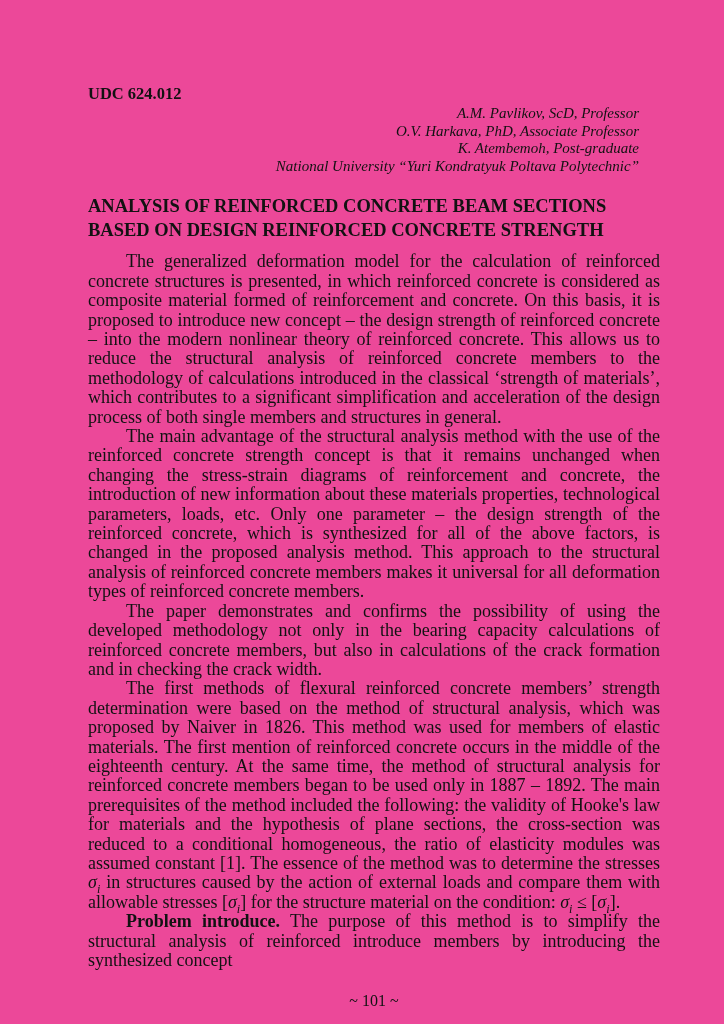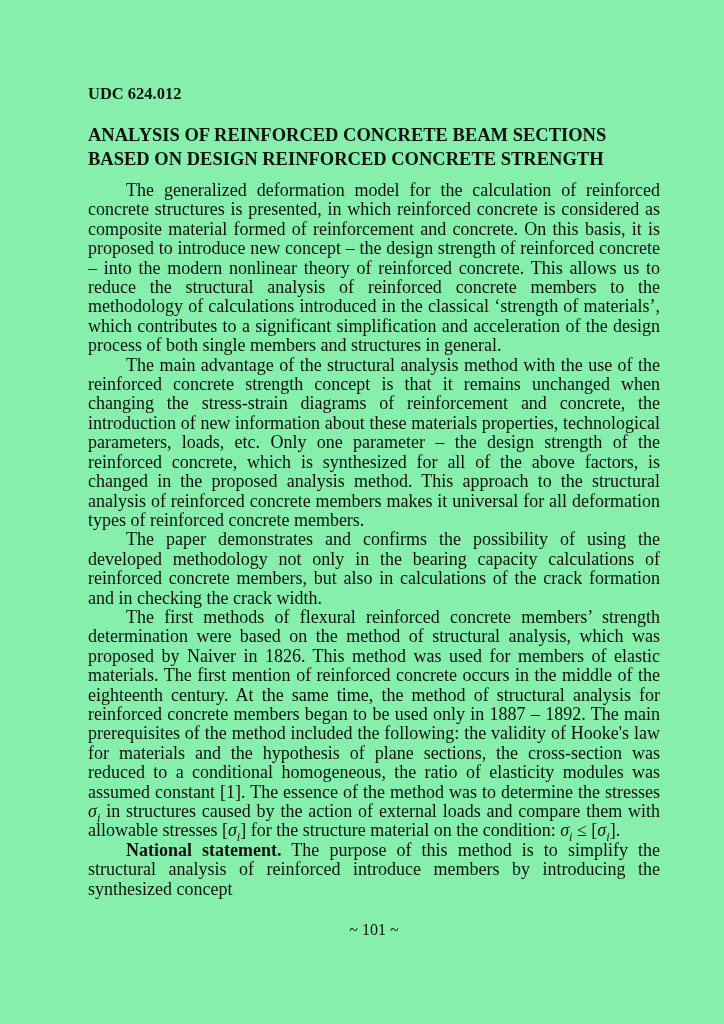--- a/index.html
+++ b/index.html
@@ -4,21 +4,21 @@
 <style>
   html, body {
     margin: 0;
     padding: 0;
     background: #ffffff;
   }
   .page {
     position: relative;
     width: 724px;
     height: 1024px;
-    background: #86efac;
+    background: #ec4899;
     overflow: hidden;
     font-family: "Liberation Serif", serif;
     color: #121212;
   }
   .content {
     position: absolute;
     left: 88px;
     top: 84px;
     width: 572px;
   }
@@ -66,26 +66,32 @@
     line-height: 18px;
   }
 </style>
 </head>
 <body>
 
 <div class="page">
   <div class="content">
     <div class="udc">UDC 624.012</div>
 
+    <div class="authors">
+        <div class="author-line">A.M. Pavlikov, ScD, Professor</div>
+        <div class="author-line">O.V. Harkava, PhD, Associate Professor</div>
+        <div class="author-line">K. Atembemoh, Post-graduate</div>
+        <div class="author-line">National University “Yuri Kondratyuk Poltava Polytechnic”</div>
+      </div>
 
     <h1 class="title">ANALYSIS OF REINFORCED CONCRETE BEAM SECTIONS BASED ON DESIGN REINFORCED CONCRETE STRENGTH</h1>
 
     <div class="body-text" id="paragraphs">
         <p class="para"><span>The generalized deformation model for the calculation of reinforced concrete structures is presented, in which reinforced concrete is considered as composite material formed of reinforcement and concrete. On this basis, it is proposed to introduce new concept – the design strength of reinforced concrete – into the modern nonlinear theory of reinforced concrete. This allows us to reduce the structural analysis of reinforced concrete members to the methodology of calculations introduced in the classical ‘strength of materials’, which contributes to a significant simplification and acceleration of the design process of both single members and structures in general.</span></p>
         <p class="para"><span>The main advantage of the structural analysis method with the use of the reinforced concrete strength concept is that it remains unchanged when changing the stress-strain diagrams of reinforcement and concrete, the introduction of new information about these materials properties, technological parameters, loads, etc. Only one parameter – the design strength of the reinforced concrete, which is synthesized for all of the above factors, is changed in the proposed analysis method. This approach to the structural analysis of reinforced concrete members makes it universal for all deformation types of reinforced concrete members.</span></p>
         <p class="para"><span>The paper demonstrates and confirms the possibility of using the developed methodology not only in the bearing capacity calculations of reinforced concrete members, but also in calculations of the crack formation and in checking the crack width.</span></p>
         <p class="para"><span>The first methods of flexural reinforced concrete members’ strength determination were based on the method of structural analysis, which was proposed by Naiver in 1826. This method was used for members of elastic materials. The first mention of reinforced concrete occurs in the middle of the eighteenth century. At the same time, the method of structural analysis for reinforced concrete members began to be used only in 1887 – 1892. The main prerequisites of the method included the following: the validity of Hooke's law for materials and the hypothesis of plane sections, the cross-section was reduced to a conditional homogeneous, the ratio of elasticity modules was assumed constant [1]. The essence of the method was to determine the stresses </span><span class="run-i">σ</span><sub class="run-i">i</sub><span> in structures caused by the action of external loads and compare them with allowable stresses [</span><span class="run-i">σ</span><sub class="run-i">i</sub><span>] for the structure material on the condition: </span><span class="run-i">σ</span><sub class="run-i">i</sub><span> ≤ [</span><span class="run-i">σ</span><sub class="run-i">i</sub><span>].</span></p>
-        <p class="para"><span class="run-b">National statement.</span><span> The purpose of this method is to simplify the structural analysis of reinforced introduce members by introducing the synthesized concept</span></p>
+        <p class="para"><span class="run-b">Problem introduce.</span><span> The purpose of this method is to simplify the structural analysis of reinforced introduce members by introducing the synthesized concept</span></p>
       </div>
 
     <div class="footer">~ 101 ~</div>
   </div>
 </div>
 
 </body></html>

